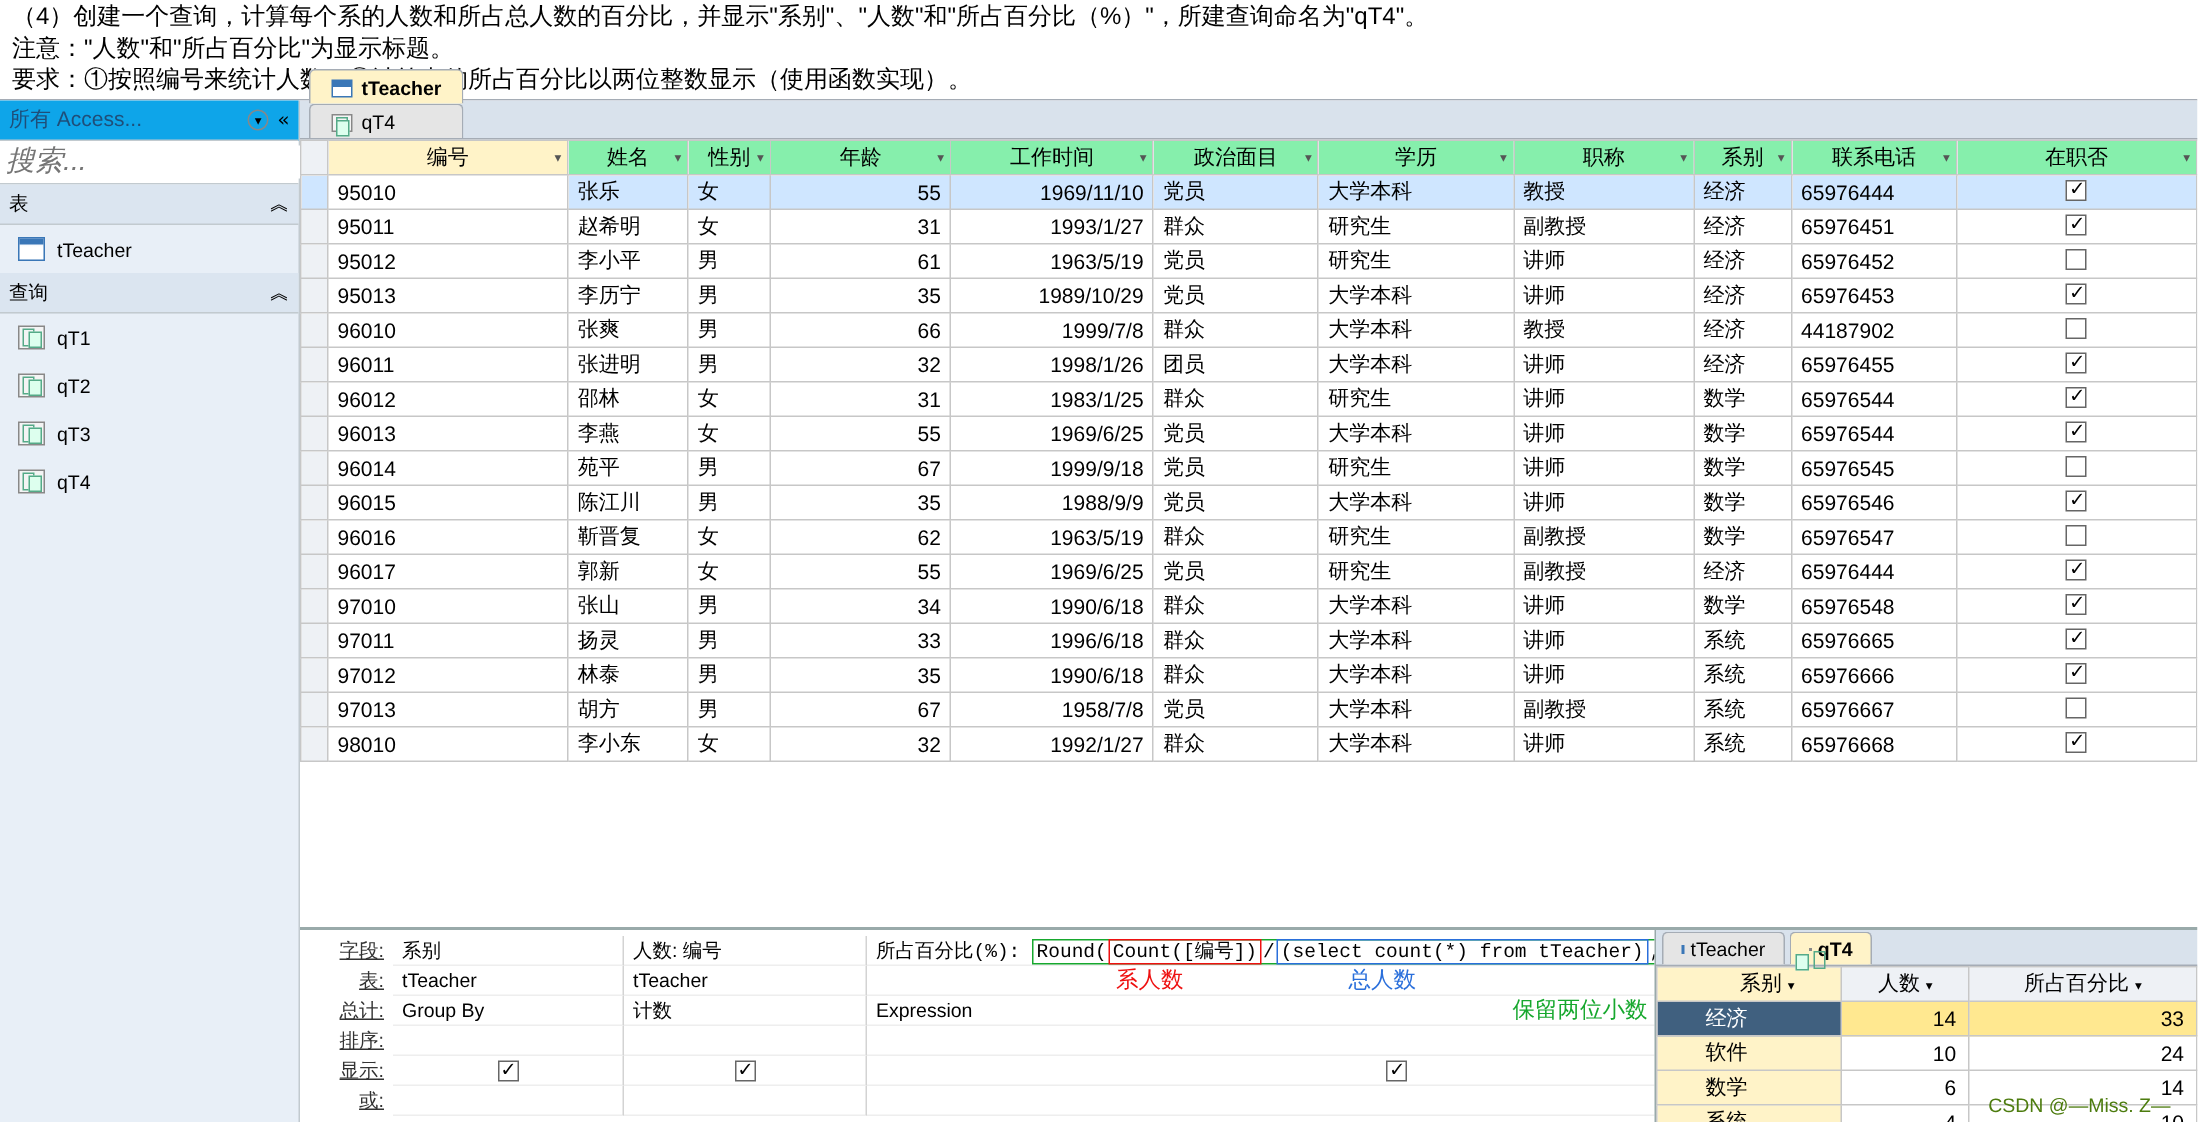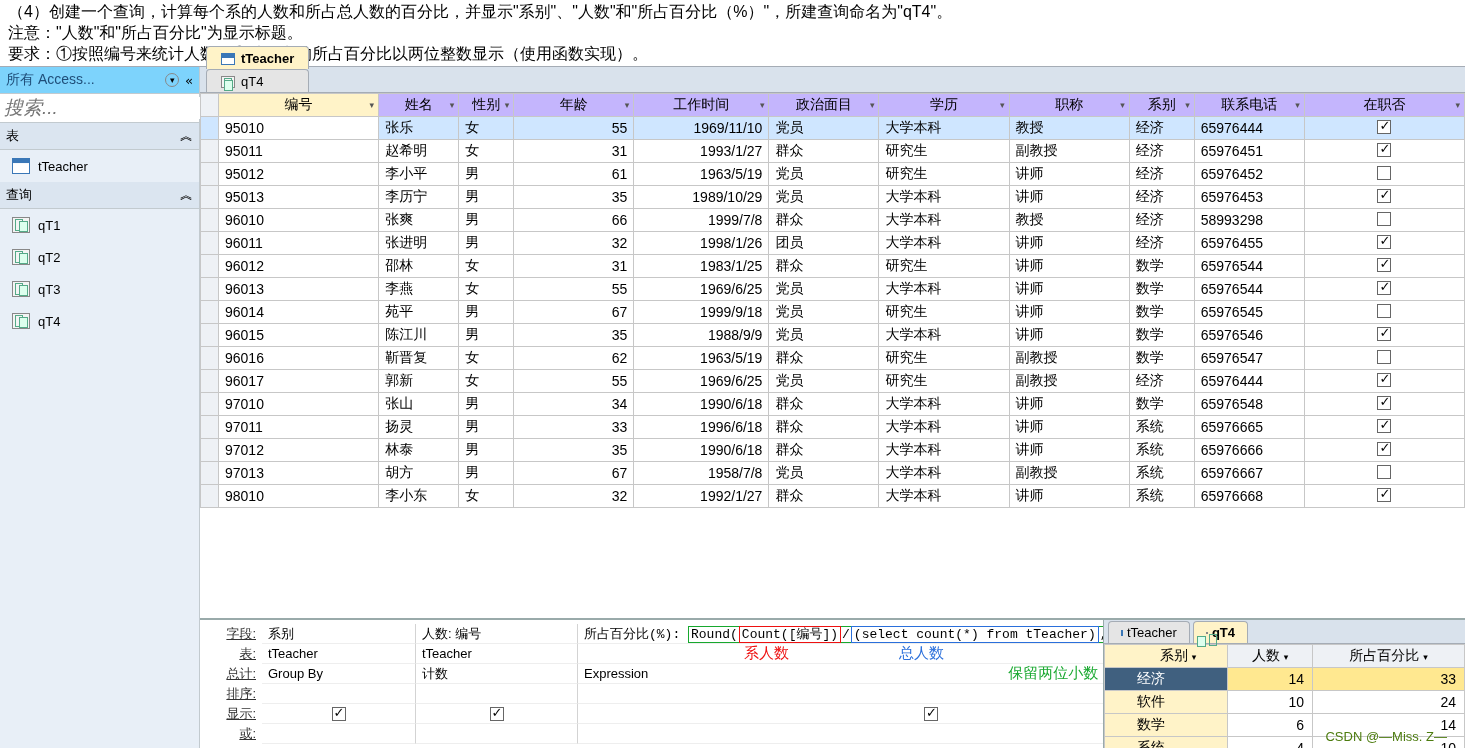--- a/index.html
+++ b/index.html
@@ -6,21 +6,21 @@
 body { font-family: "Microsoft YaHei", SimSun, Arial, sans-serif; font-size: 13px; color: #000; background: #fff; overflow: hidden; }
 .root { width: 1465px; height: 748px; display: flex; flex-direction: column; }
 
 .instructions { padding: 2px 8px; font-size: 16px; line-height: 1.3; }
 .instructions .row { white-space: nowrap; }
 
 .workspace { flex: 1; display: flex; border-top: 1px solid #a5acb5; min-height: 0; }
 
 
 .nav { width: 200px; background: #e8eff7; border-right: 1px solid #c2cacf; display: flex; flex-direction: column; }
-.nav-header { display: flex; align-items: center; padding: 4px 6px; background: #7dd3fc; border-bottom: 1px solid #c2cacf; }
+.nav-header { display: flex; align-items: center; padding: 4px 6px; background: #0ea5e9; border-bottom: 1px solid #c2cacf; }
 .nav-header .title { flex:1; color: #1f4e79; font-size: 14px; }
 .nav-header .dd { width:14px; height:14px; border:1px solid #888; border-radius:50%; margin-left:4px; display:flex; align-items:center; justify-content:center; font-size:9px;}
 .nav-header .collapse { margin-left:6px; font-family: monospace; }
 .search-row { display:flex; padding:3px 4px; border-bottom:1px solid #c2cacf; background:#fff;}
 .search-row input { flex:1; border:none; outline:none; font-style:italic; color:#666; font-size:19px;}
 .search-row .mag { width:18px; height:18px; border:1px solid #9bb; display:flex; align-items:center; justify-content:center;}
 .group-hdr { display:flex; align-items:center; padding:4px 6px; background:#dbe5f0; border-bottom:1px solid #c2cacf; font-size:13px;}
 .group-hdr .exp { margin-left:auto; font-family:monospace;}
 .nav-item { display:flex; align-items:center; gap:8px; padding:8px 12px; }
 .nav-item .ico { width:18px; height:16px; display:inline-block;}
@@ -33,21 +33,21 @@
 
 .main { flex:1; display:flex; flex-direction:column; min-width:0;}
 .tabs { display:flex; background:#d9e2ec; border-bottom:1px solid #a5acb5; height:26px; align-items:flex-end; padding-left:6px;}
 .tab { display:flex; align-items:center; gap:6px; padding:4px 14px 3px; background:#e5e5e5; border:1px solid #a5acb5; border-bottom:none; border-radius:4px 4px 0 0; font-size:13px; margin-right:4px;}
 .tab.active { background:#fff3c8; font-weight:bold;}
 .tab .ti { width:14px; height:12px;}
 
 .grid-wrap { flex:1; overflow:hidden; position:relative;}
 table.grid { border-collapse:collapse; width:100%; table-layout:fixed;}
 .grid th, .grid td { border:1px solid #c7c7c7; padding:2px 6px; height:22px; font-size:14px; white-space:nowrap; overflow:hidden;}
-.grid th { background:#c4b5fd; font-weight:normal; position:relative;}
+.grid th { background:#86efac; font-weight:normal; position:relative;}
 .grid th .dd-arrow { position:absolute; right:4px; top:50%; transform:translateY(-50%); font-size:9px; color:#555;}
 .grid .rowhdr { width:18px; background:#eef1f5;}
 .grid tr.sel td { background:#cfe6ff;}
 .grid tr.sel td.col1 { background:#fff;}
 .grid td.num { text-align:right;}
 .grid td.center{ text-align:center;}
 .chk { display:inline-block; width:14px; height:14px; border:1px solid #666; position:relative; background:#fff;}
 .chk.on::after{content:"✓"; position:absolute; left:1px; top:-3px; font-size:13px;}
 .idcol { background:#fff3c8 !important;}
 
@@ -244,21 +244,21 @@
     <td class="rowhdr"></td>
     <td class="col1">96010</td>
                 <td>张爽</td>
                 <td>男</td>
     <td class="num">66</td>
                 <td class="num">1999/7/8</td>
                 <td>群众</td>
     <td>大学本科</td>
                 <td>教授</td>
                 <td>经济</td>
-                <td>58993298</td>
+                <td>44187902</td>
     <td class="center"><span class="chk "></span></td>
   </tr>
             </tbody>
             <tbody>
               <tr class="">
     <td class="rowhdr"></td>
     <td class="col1">96011</td>
                 <td>张进明</td>
                 <td>男</td>
     <td class="num">32</td>

